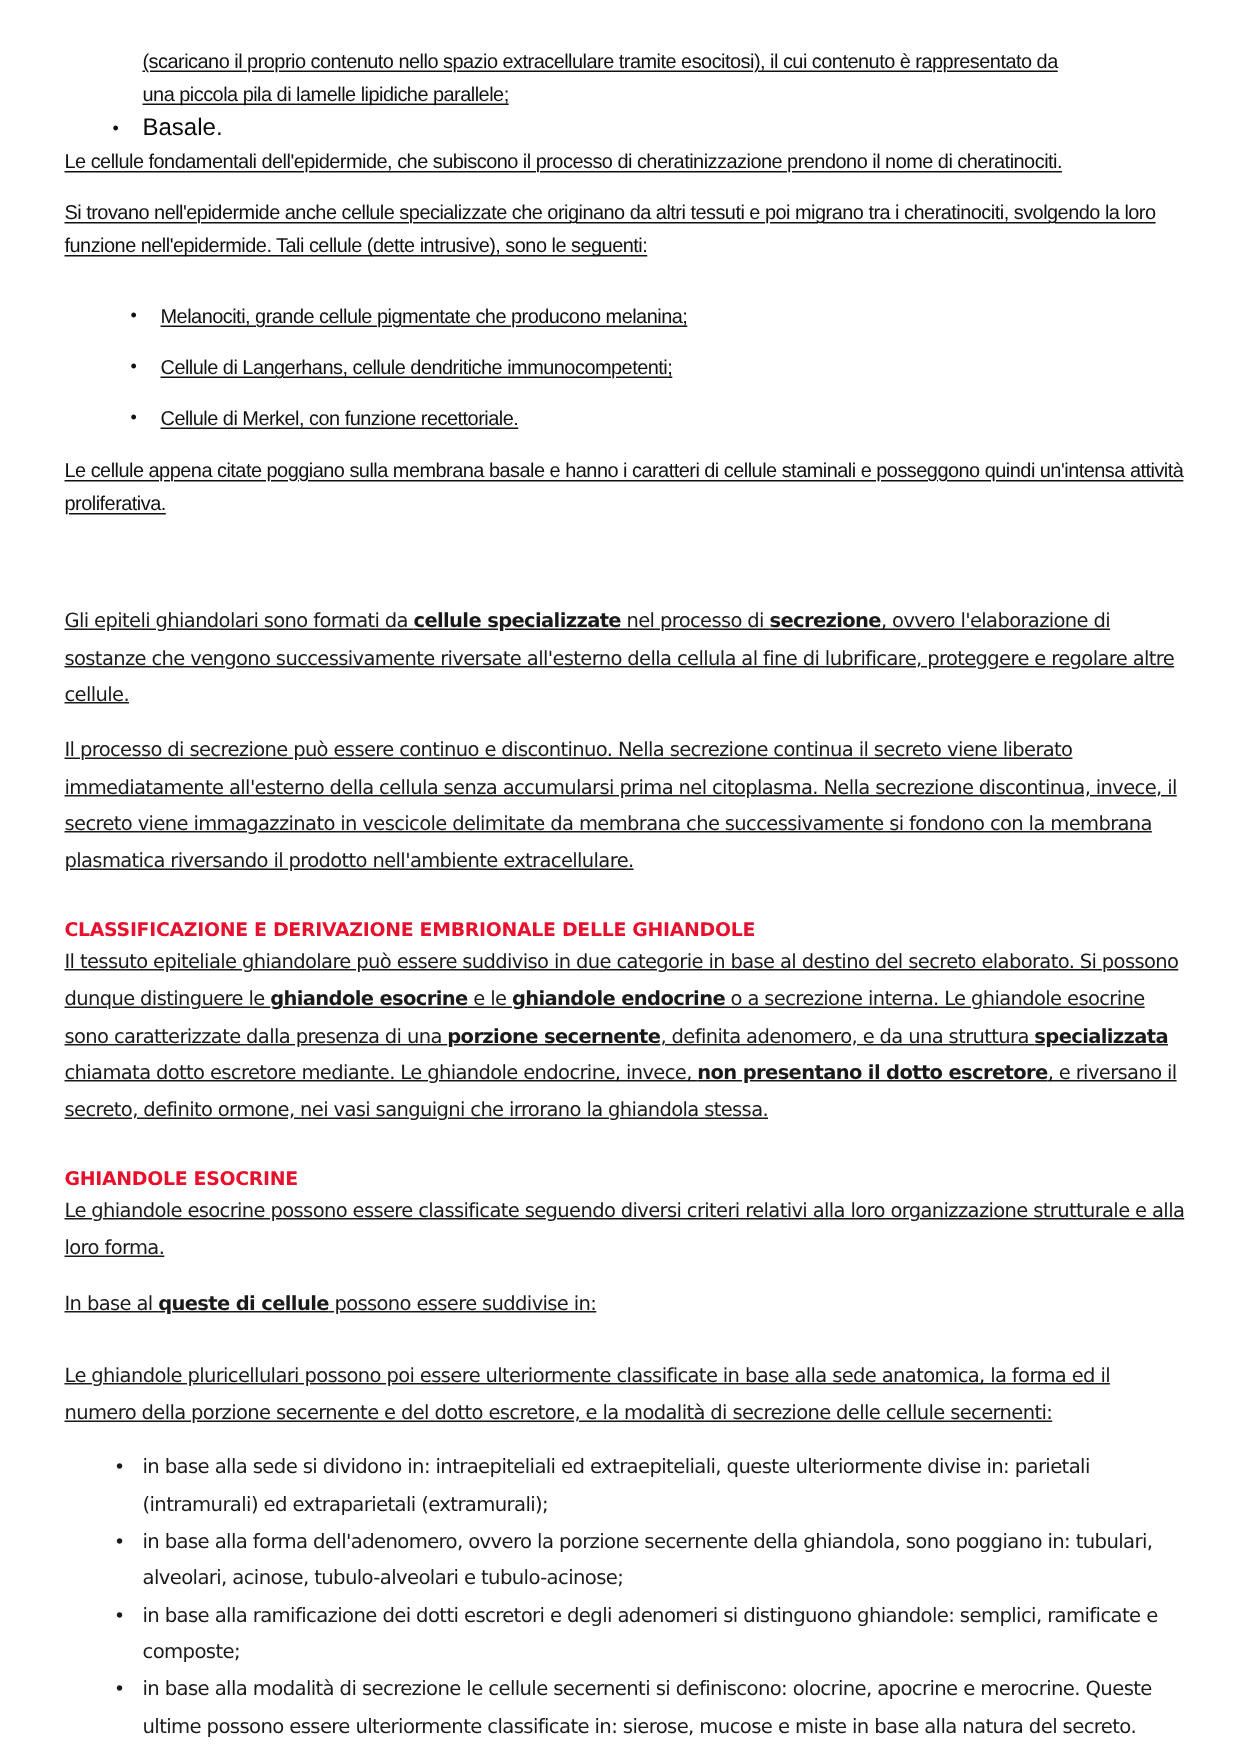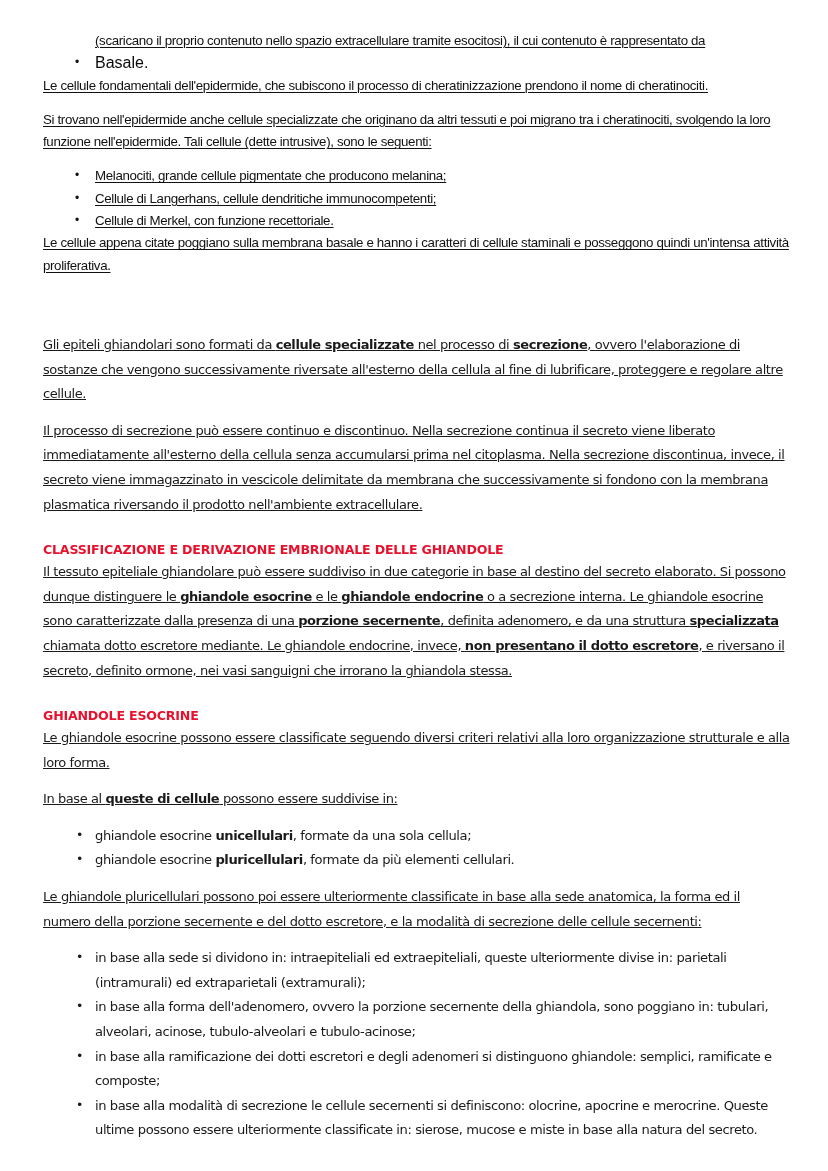--- a/index.html
+++ b/index.html
@@ -24,21 +24,21 @@
   }
 
   
   .ann {
     font-family: "Liberation Sans", sans-serif;
     font-size: 13.3px;
     line-height: 22.3px;
     color: #111111;
     letter-spacing: -0.35px;
     transform-origin: left top;
-    margin: 0;
+    margin: 12px;
   }
   .ann u, .ann .u {
     text-decoration: underline;
     text-decoration-thickness: 1px;
     text-underline-offset: 2px;
   }
   .ann-para {
     margin: 0;
     padding: 0;
   }
@@ -126,20 +126,21 @@
 </style>
 </head>
 <body>
 
 <div class="page">
 
   <div>
 
     <div class="ann ann-block indent-1">
       <span class="u inline-b">(scaricano il proprio contenuto nello spazio extracellulare tramite esocitosi), il cui contenuto è rappresentato da</span><br>
+      <span class="u inline-b">una piccola pila di lamelle lipidiche parallele;</span>
     </div>
 
     <ul class="ann-list">
       <li>
         <span class="u">Basale.</span>
       </li>
     </ul>
 
     <div class="ann ann-para">
       <span class="u inline-b">Le cellule fondamentali dell'epidermide, che subiscono il processo di cheratinizzazione prendono il nome di cheratinociti.</span>
@@ -198,24 +199,20 @@
     <div class="h-red">GHIANDOLE ESOCRINE</div>
 
     <p class="body-text">Le ghiandole esocrine possono essere classificate seguendo diversi criteri relativi alla loro organizzazione strutturale e alla loro forma.</p>
 
     <div class="gap-sm"></div>
 
     <p class="body-text"><span>In base al </span><b>queste di cellule</b><span> possono essere suddivise in:</span></p>
 
     <div class="gap-sm"></div>
 
-    <ul class="body-list">
-      <li><span>ghiandole esocrine </span><b>unicellulari</b><span>, formate da una sola cellula;</span></li>
-      <li><span>ghiandole esocrine </span><b>pluricellulari</b><span>, formate da più elementi cellulari.</span></li>
-    </ul>
 
     <div class="gap-sm"></div>
 
     <p class="body-text">Le ghiandole pluricellulari possono poi essere ulteriormente classificate in base alla sede anatomica, la forma ed il numero della porzione secernente e del dotto escretore, e la modalità di secrezione delle cellule secernenti:</p>
 
     <div class="gap-sm"></div>
 
     <ul class="body-list">
       <li>in base alla sede si dividono in: intraepiteliali ed extraepiteliali, queste ulteriormente divise in: parietali (intramurali) ed extraparietali (extramurali);</li>
       <li>in base alla forma dell'adenomero, ovvero la porzione secernente della ghiandola, sono poggiano in: tubulari, alveolari, acinose, tubulo-alveolari e tubulo-acinose;</li>

